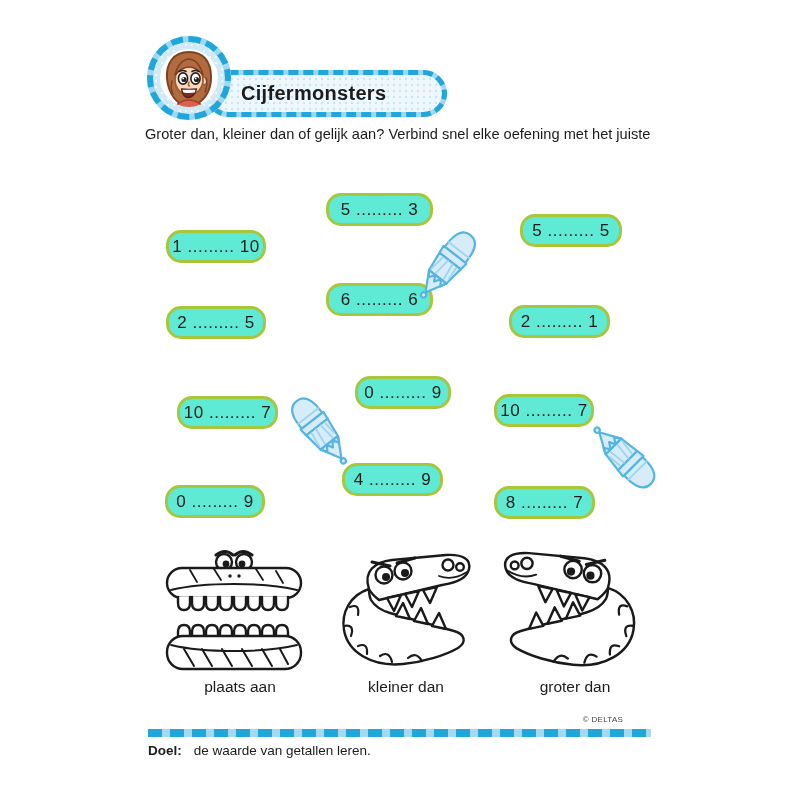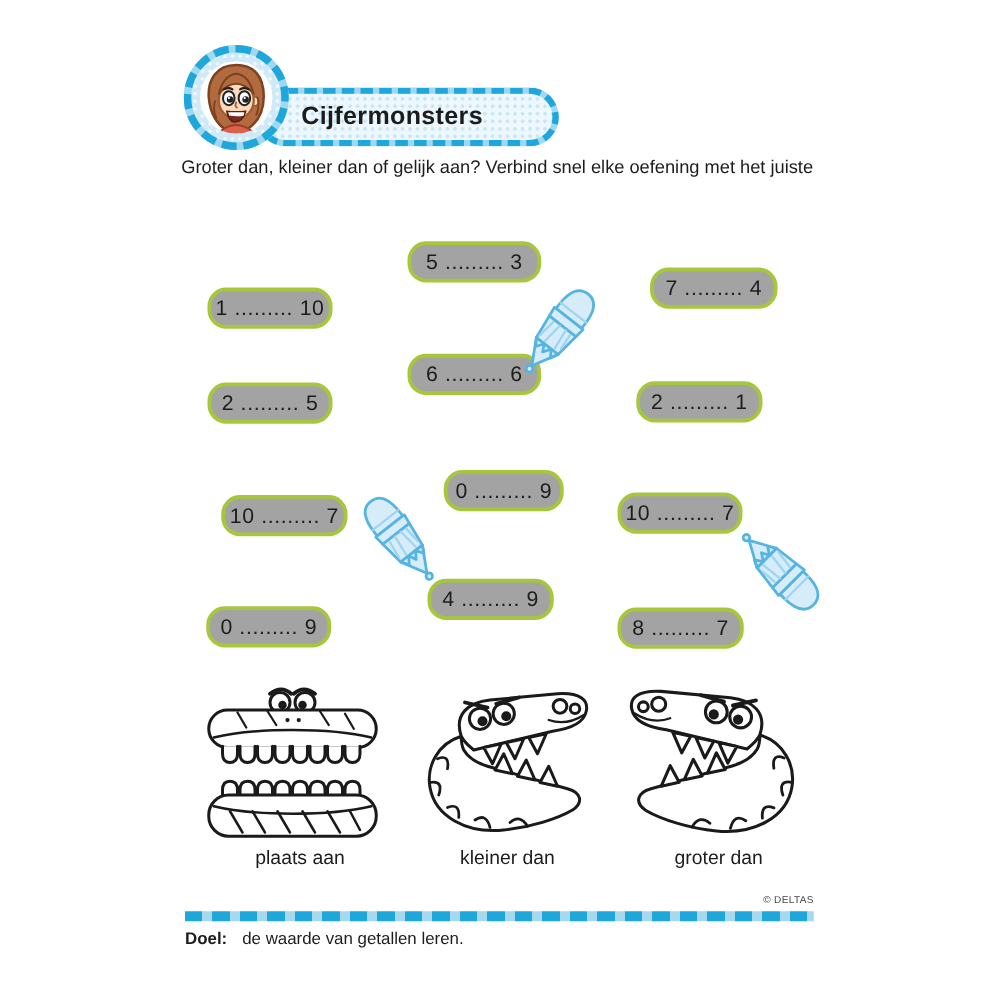--- a/index.html
+++ b/index.html
@@ -31,21 +31,21 @@
   .badge::before{content:"";position:absolute;inset:0;border:6px solid #9ed8f1;border-radius:50%;}
   .badge::after{content:"";position:absolute;inset:0;border:6px dashed #1fa7db;border-radius:50%;}
   .badge-face{width:58px;height:58px;border-radius:50%;background:#fff;overflow:hidden;position:relative;z-index:1;}
   .badge-face svg{display:block;width:100%;height:100%;}
 
   
   .intro{position:absolute;left:145px;top:124px;width:525px;font-size:14.6px;line-height:21px;}
 
   
   .ex{
-    position:absolute;height:33px;border:3px solid #a6c73c;border-radius:15px;background:#a3a3a3;
+    position:absolute;height:33px;border:3px solid #a6c73c;border-radius:15px;background:#5eead4;
     display:flex;align-items:center;justify-content:center;
     font-size:17px;letter-spacing:.5px;box-sizing:border-box;white-space:nowrap;
   }
   .ex1{left:166px;top:230px;width:100px}
   .ex2{left:326px;top:193px;width:107px}
   .ex3{left:520px;top:214px;width:102px}
   .ex4{left:326px;top:283px;width:107px}
   .ex5{left:166px;top:306px;width:100px}
   .ex6{left:509px;top:305px;width:101px}
   .ex7{left:355px;top:376px;width:96px}
@@ -66,21 +66,21 @@
   .monster{position:absolute;}
   .monster svg{display:block;width:100%;height:100%;}
   .m1{left:164px;top:548px;width:140px;height:124px;}
   .m2{left:334px;top:550px;width:142px;height:124px;}
   .m3{left:498px;top:548px;width:146px;height:127px;}
   .m3 svg{transform:scaleX(-1);}
   .monster-label{position:absolute;top:678px;width:140px;text-align:center;font-size:15.5px;}
   .l1{left:170px}.l2{left:336px}.l3{left:505px}
 
   
-  .copyright{position:absolute;left:555px;top:715px;width:96px;text-align:right;font-size:8px;color:#444;letter-spacing:.3px;}
+  .copyright{position:absolute;left:555px;top:715px;width:96px;text-align:center;font-size:8px;color:#444;letter-spacing:.3px;}
   .stripe{position:absolute;left:148px;top:729px;width:503px;height:8px;
     background:repeating-linear-gradient(90deg,#1ea7db 0 14px,#a6d9ee 14px 22px);}
   .goal{position:absolute;left:148px;top:743px;font-size:13.5px;}
   .goal .goal-label{font-weight:700;margin-right:12px;}
 </style>
 </head>
 <body>
 
 <div class="banner">
   <span class="banner-title">Cijfermonsters</span>
@@ -110,21 +110,21 @@
     </svg>
   </div>
 </div>
 
 <div class="intro">
   <span style="display:block">Groter dan, kleiner dan of gelijk aan? Verbind snel elke oefening met het juiste</span>
 </div>
 
 <div class="ex ex1">1 ......... 10</div>
 <div class="ex ex2">5 ......... 3</div>
-<div class="ex ex3">7 ......... 4</div>
+<div class="ex ex3">5 ......... 5</div>
 <div class="ex ex4">6 ......... 6</div>
 <div class="ex ex5">2 ......... 5</div>
 <div class="ex ex6">2 ......... 1</div>
 <div class="ex ex7">0 ......... 9</div>
 <div class="ex ex8">10 ......... 7</div>
 <div class="ex ex9">10 ......... 7</div>
 <div class="ex ex10">4 ......... 9</div>
 <div class="ex ex11">0 ......... 9</div>
 <div class="ex ex12">8 ......... 7</div>
 

